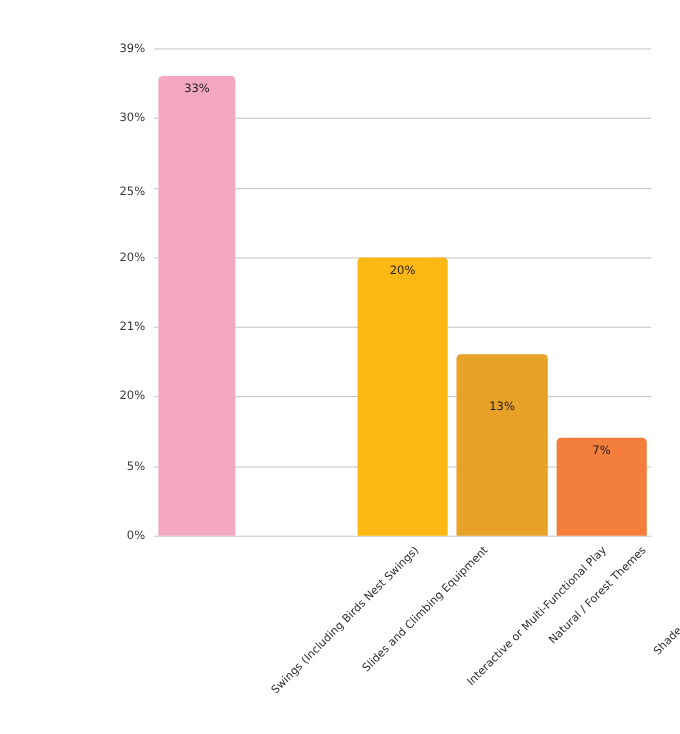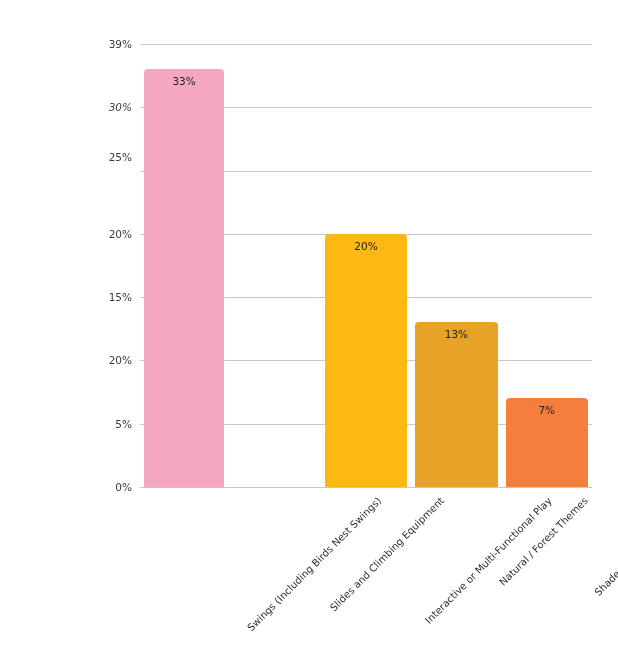--- a/index.html
+++ b/index.html
@@ -97,47 +97,47 @@
 </style>
 </head>
 <body>
 
 <div id="chart-root">
 
   <div class="ylabels">
       <div class="ytick-label" style="top: 443px;">0%</div>
       <div class="ytick-label" style="top: 379.714px;">5%</div>
       <div class="ytick-label" style="top: 316.429px;">20%</div>
-      <div class="ytick-label" style="top: 253.143px;">15%</div>
+      <div class="ytick-label" style="top: 253.143px;">21%</div>
       <div class="ytick-label" style="top: 189.857px;">20%</div>
-      <div class="ytick-label" style="top: 113px; text-align: center;">25%</div>
-      <div class="ytick-label" style="top: 63.2857px; font-style: italic;">30%</div>
+      <div class="ytick-label" style="top: 130px; text-align: center;">25%</div>
+      <div class="ytick-label" style="top: 63.2857px;">30%</div>
       <div class="ytick-label" style="top: 0px;">39%</div>
     </div>
 
   <div class="plot-area">
     <div class="gridlines">
         <div class="gridline" style="top: 443px; background: rgb(200, 200, 200);"></div>
         <div class="gridline" style="top: 379.714px; background: rgb(200, 200, 200);"></div>
         <div class="gridline" style="top: 316.429px; background: rgb(200, 200, 200);"></div>
         <div class="gridline" style="top: 253.143px; background: rgb(200, 200, 200);"></div>
         <div class="gridline" style="top: 189.857px; background: rgb(200, 200, 200);"></div>
         <div class="gridline" style="top: 126.571px; background: rgb(200, 200, 200);"></div>
         <div class="gridline" style="top: 63.2857px; background: rgb(200, 200, 200);"></div>
         <div class="gridline" style="top: 0px; background: rgb(200, 200, 200);"></div>
       </div>
     <div class="bars">
-        <div class="bar" style="left: 4.068px; width: 80px; height: 417.686px; background: rgb(244, 167, 192);">
+        <div class="bar" style="left: 4.068px; width: 70px; height: 417.686px; background: rgb(244, 167, 192);">
           <div class="bar-value" style="color: rgb(30, 30, 30);">33%</div>
         </div>
         <div class="bar" style="left: 184.868px; width: 82.264px; height: 253.143px; background: rgb(253, 184, 19);">
           <div class="bar-value" style="color: rgb(30, 30, 30);">20%</div>
         </div>
         <div class="bar" style="left: 275.268px; width: 82.264px; height: 164.543px; background: rgb(232, 162, 39);">
-          <div class="bar-value" style="color: rgb(30, 30, 30);">13%</div>
+          <div class="bar-value" style="color: rgb(30, 30, 30); margin-top: 36px;">13%</div>
         </div>
         <div class="bar" style="left: 365.668px; width: 82.264px; height: 88.6px; background: rgb(244, 127, 60);">
           <div class="bar-value" style="color: rgb(30, 30, 30);">7%</div>
         </div>
       </div>
   </div>
 
   <div class="xlabels">
       <div class="xlabel" style="left: 51.2px;">Swings (Including Birds Nest Swings)</div>
       <div class="xlabel" style="left: 141.6px;">Slides and Climbing Equipment</div>

